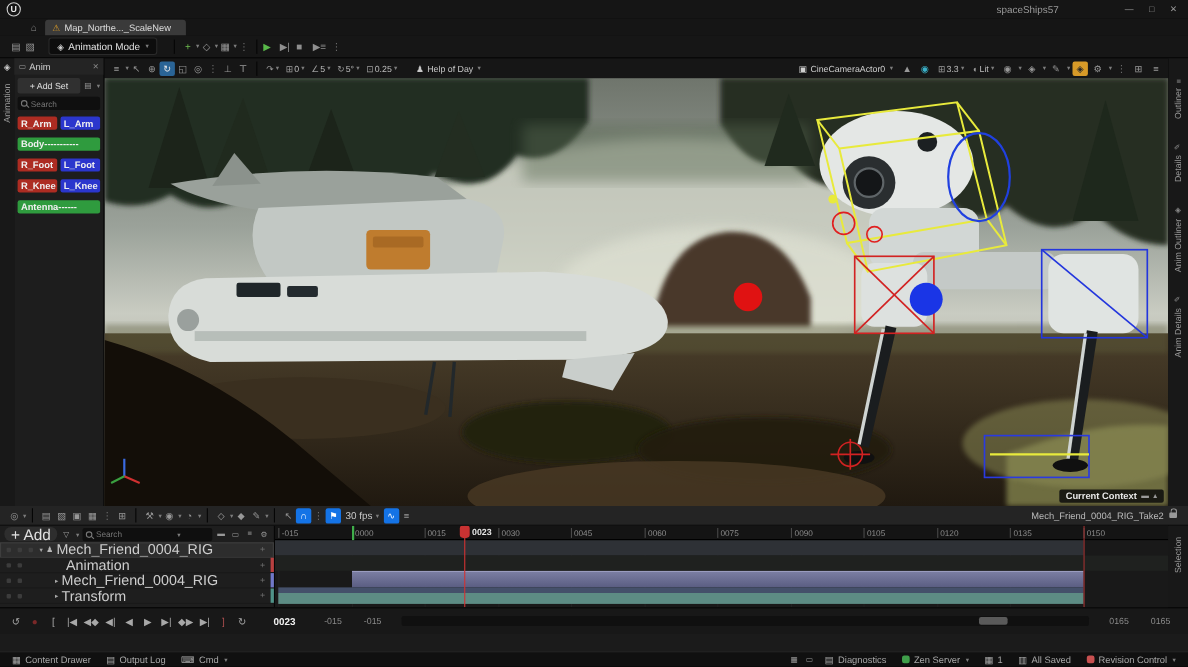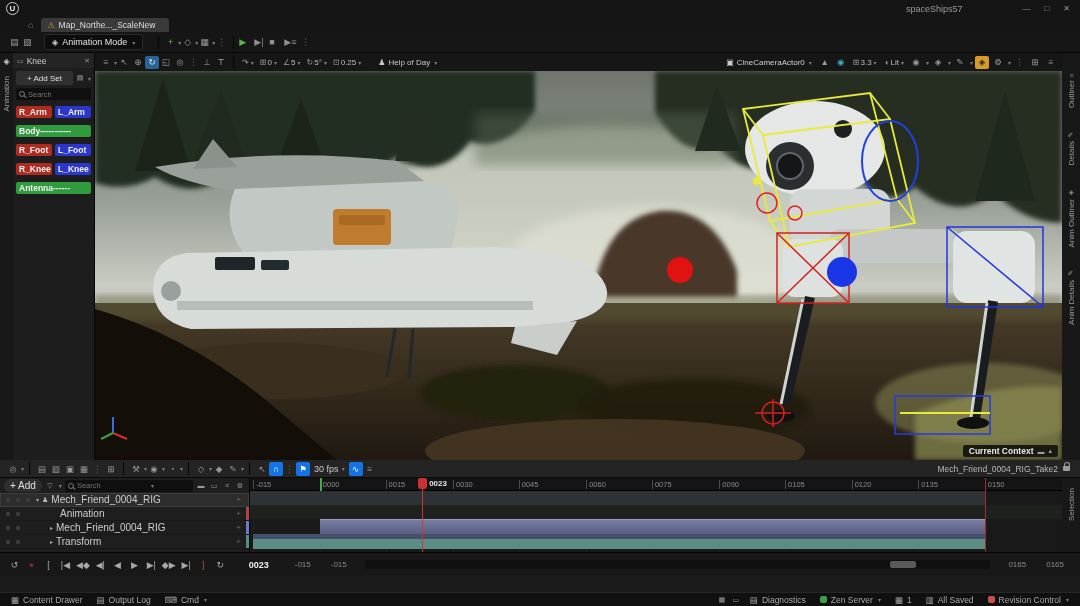--- a/index.html
+++ b/index.html
@@ -95,30 +95,30 @@
   #fps-btn { display:flex; align-items:center; color:#c9c9c9; margin:0 4px; gap:2px; }
   #take-name { margin-left:auto; display:flex; align-items:center; gap:5px; color:#b9b9b9; font-size:8.5px; padding-right:4px; }
   .lock { width:7px; height:5px; background:#9a9a9a; border-radius:1px; position:relative; display:inline-block; }
   .lock::before { content:""; position:absolute; top:-4px; left:1px; width:4px; height:4px;
     border:1px solid #9a9a9a; border-bottom:none; border-radius:3px 3px 0 0; }
 
   #seq-body { height:74px; display:flex; }
   #seq-left { width:250px; background:#1e1e1e; border-right:1px solid #060606; display:flex; flex-direction:column; }
   #seq-left-header { height:15px; display:flex; align-items:center; padding:1px 4px; gap:3px; }
   #seq-add { background:#2e2e2e; border-radius:6px; height:13px; padding:0 6px; display:flex;
-    align-items:center; color:#e0e0e0; font-size:10px; gap:1px; }
+    align-items:center; color:#e0e0e0; font-size:14px; gap:1px; }
   #seq-search { flex:1; background:#0f0f0f; border-radius:2px; height:12px; display:flex;
     align-items:center; padding:0 3px; gap:3px; }
   #seq-search input { background:none; border:none; outline:none; color:#7a7a7a; font-size:7.5px;
     width:70px; font-family:inherit; }
   .track-row { height:14px; display:flex; align-items:center; padding-left:6px; gap:3px;
     position:relative; border-bottom:1px solid #191919; }
   .track-row .mini { width:4px; height:4px; background:#3c3c3c; border-radius:1px; margin-right:3px; }
   .track-row .arrow { font-size:6px; color:#a8a8a8; }
-  .track-row .tlabel { color:#cdcdcd; font-size:10px; }
+  .track-row .tlabel { color:#cdcdcd; font-size:13px; }
   .track-row .plus-end { margin-left:auto; margin-right:8px; color:#6e6e6e; font-size:8px; }
   .track-row.selected { background:#2d2d2d; outline:1px solid #3e3e3e; outline-offset:-1px; }
   .strip { position:absolute; right:0; top:0; bottom:0; width:3px; }
   .strip.red { background:#b84040; }
   .strip.purple { background:#7078c8; }
   .strip.teal { background:#4f9288; }
 
   #timeline { flex:1; position:relative; background:#191919; overflow:hidden; }
   #ruler { position:absolute; top:0; left:0; right:0; height:13px; background:#141414; border-bottom:1px solid #000; }
   .tick { position:absolute; top:2px; font-size:7.5px; color:#8a8a8a; border-left:1px solid #4a4a4a; padding-left:2px; line-height:9px; }
@@ -206,21 +206,21 @@
   <div class="vstrip">
     <span style="font-size:8px;color:#cfcfcf">◈</span>
     <div class="vtab">
       <span>Animation</span>
     </div>
   </div>
 
   <div id="sets-panel">
     <div id="sets-header">
       <span style="font-size:7px">▭</span>
-      <span id="sets-title">Knee</span>
+      <span id="sets-title">Anim</span>
       <span style="font-size:7px;color:#8a8a8a">✕</span>
     </div>
     <div id="addset-row">
       <div id="addset-btn">
         <span>+ Add Set</span>
       </div>
       <span class="ic sm">▤</span>
       <span class="caret">▾</span>
     </div>
     <div id="sets-search">

